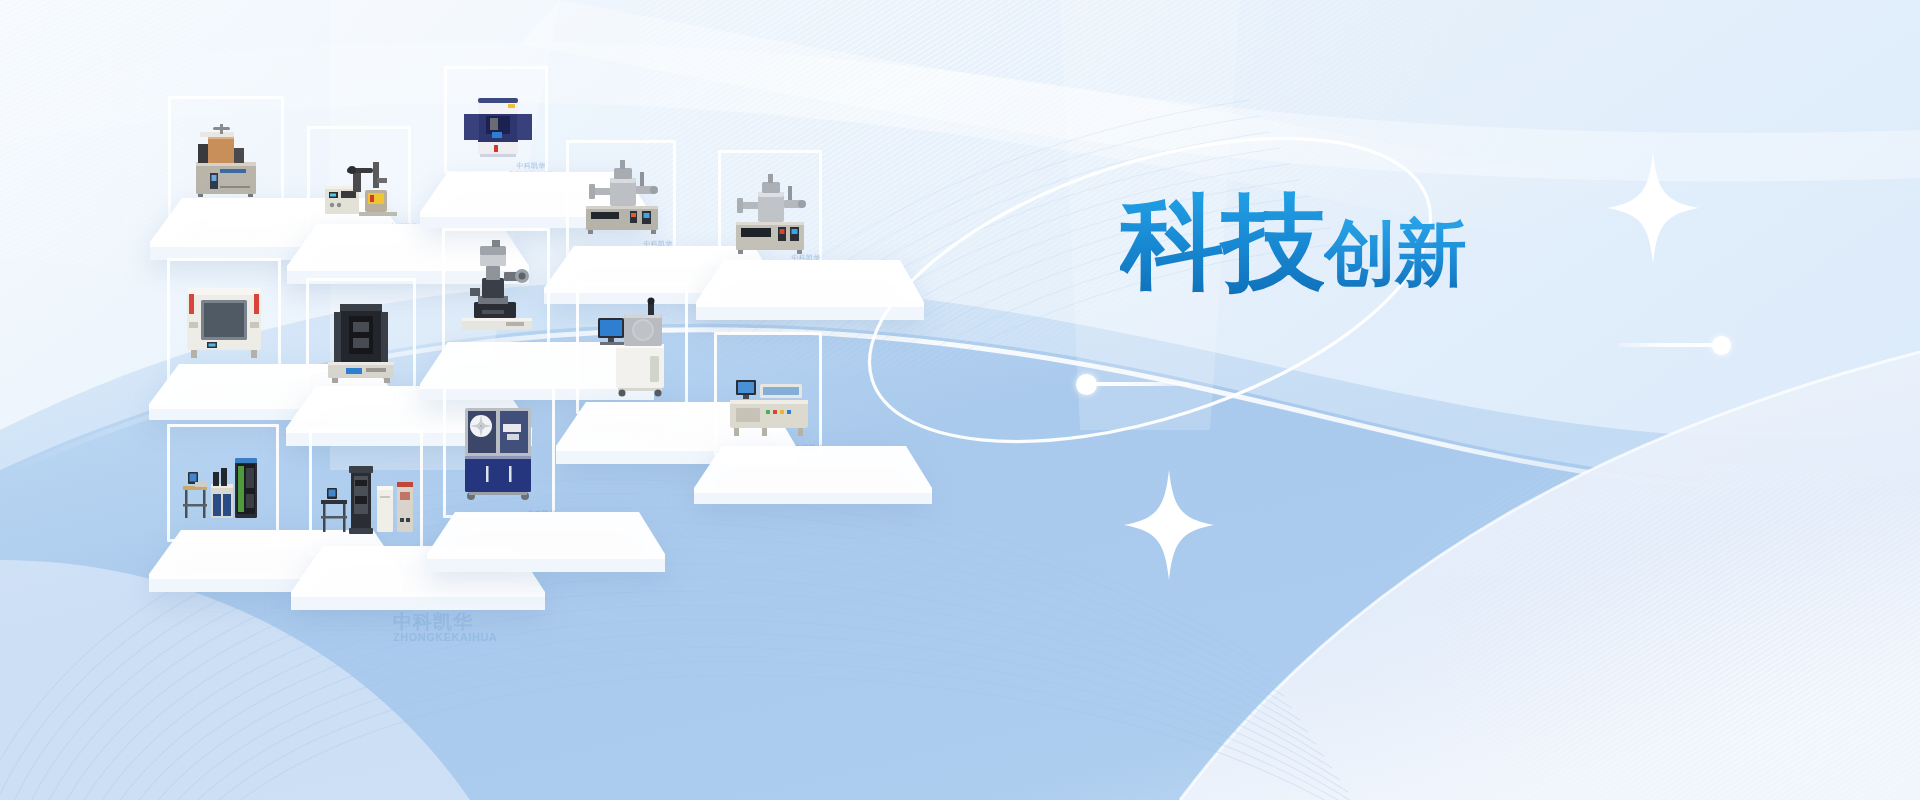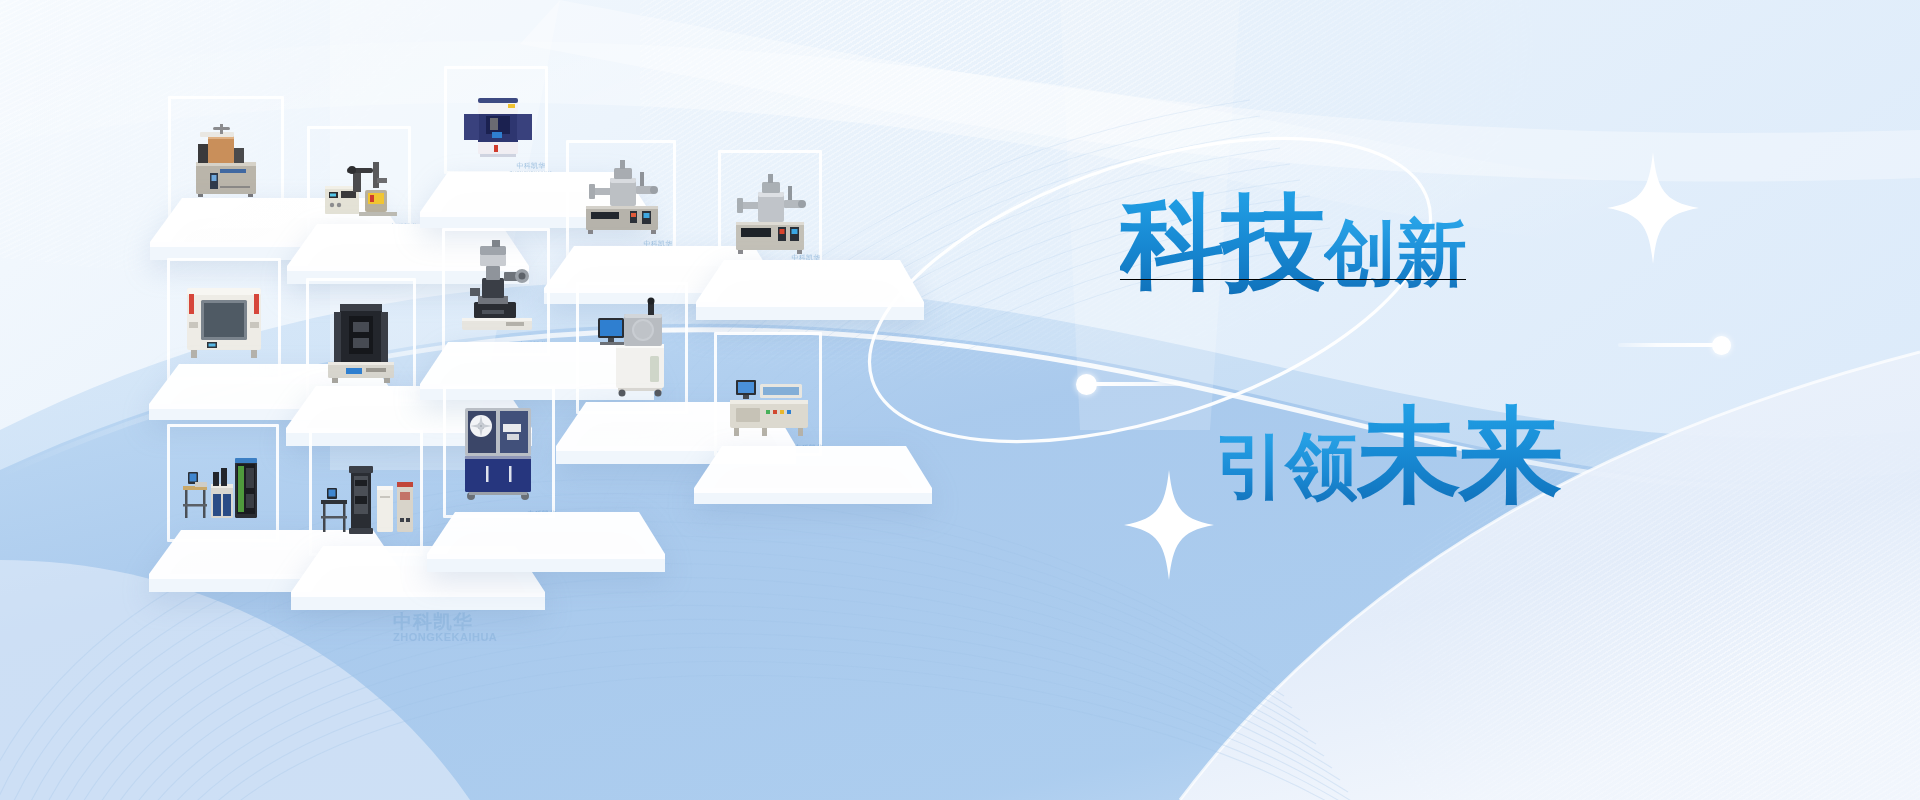--- a/index.html
+++ b/index.html
@@ -81,21 +81,21 @@
   }
   .caption .cn { font-size:7px; color:#5d96c9; display:block; }
   .caption .en { font-size:4.5px; color:#89b0d4; display:block; }
 
   
   #slogan { position:absolute; left:1105px; top:175px; width:680px; height:400px; }
 
   .line { position:absolute; white-space:nowrap;
           font-family:"Liberation Sans", sans-serif;
           font-weight:bold; line-height:1; }
-  #line1 { left:15px; top:15px;text-decoration:underline; }
+  #line1 { left:15px; top:15px; }
   #line2 { left:110px; top:228px; }
 
   .big   { font-size:104px; letter-spacing:-2px; }
   .small { font-size:72px;  letter-spacing:-1px; }
 
   .grad-a { background:linear-gradient(180deg,#23a3e8 0%,#1787d1 55%,#0f6fb8 100%);
             -webkit-background-clip:text; background-clip:text; color:transparent; }
   .grad-b { background:linear-gradient(180deg,#2aa7ea 0%,#1b8ad4 60%,#1272bb 100%);
             -webkit-background-clip:text; background-clip:text; color:transparent; }
 
@@ -709,18 +709,15 @@
   <div class="dot" style="left:1076px; top:374px; width:21px; height:21px;"></div>
   <div class="rule" style="left:1094px; top:382px; width:96px;"></div>
 
   <div class="dot" style="left:1712px; top:336px; width:19px; height:19px;"></div>
   <div class="rule rev" style="left:1618px; top:343px; width:98px;"></div>
 
   <div id="slogan">
     <div class="line" id="line1">
       <span class="big grad-a">科技</span><span class="small grad-b">创新</span>
     </div>
-    <div class="line" id="line2">
-      <span class="small grad-b">引领</span><span class="big grad-a">未来</span>
-    </div>
   </div>
 
 </div>
 
 </body></html>

